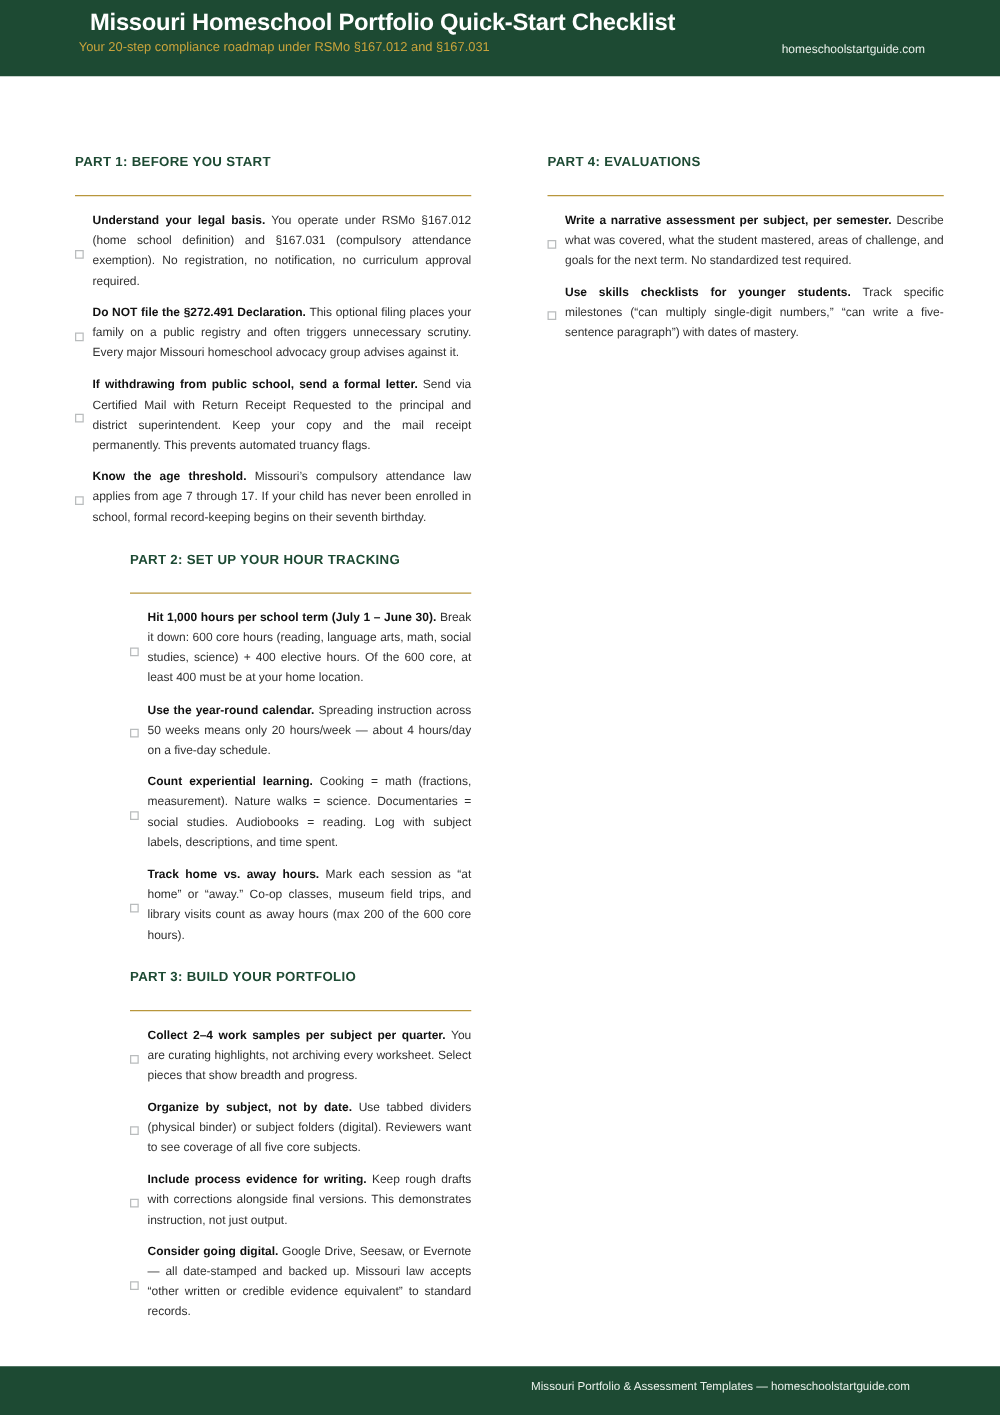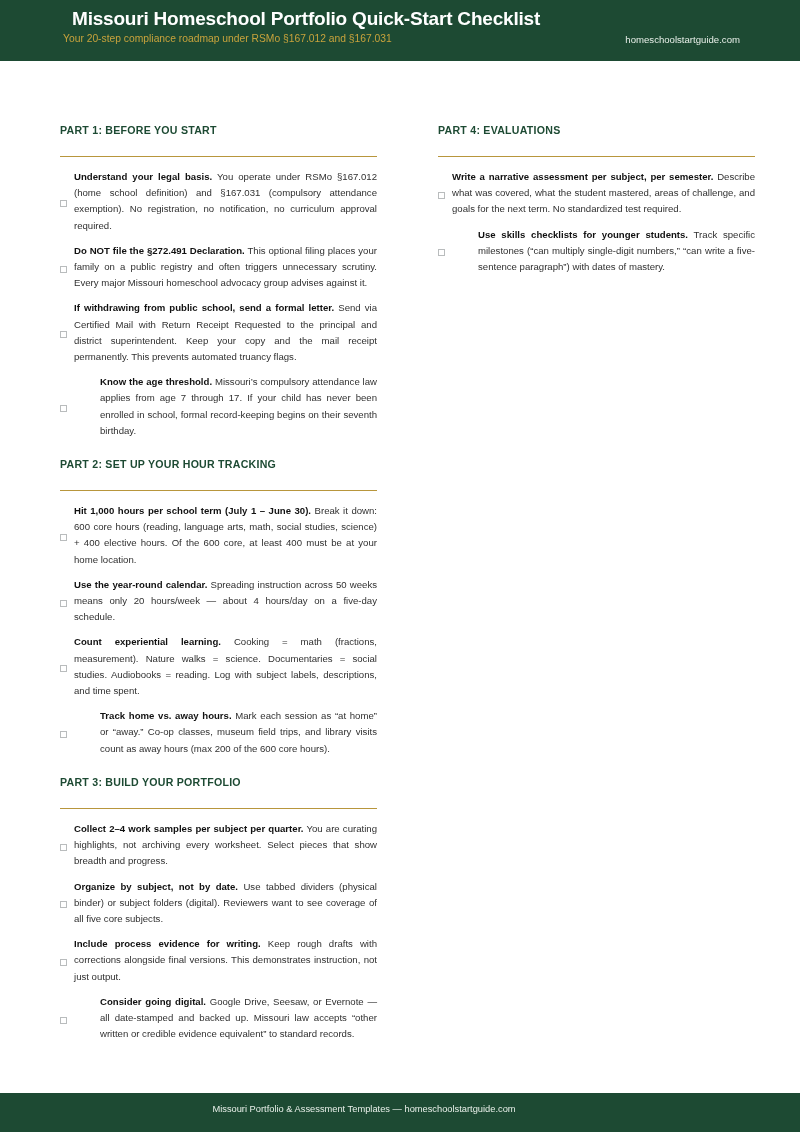--- a/index.html
+++ b/index.html
@@ -61,39 +61,39 @@
   
   .col {
     position: absolute;
     top: 124px;
     width: 317px;
   }
   .col-left  { left: 60px; }
   .col-right { left: 438px; }
 
   .section { margin-bottom: 0; }
-  .section + .section { margin-top: 19px; }
+  .section + .section { margin-top: 19px; margin-left: 44px; }
 
   .section-title {
     font-size: 10.6px;
     font-weight: bold;
     color: #1d4a33;
     letter-spacing: 0.25px;
     padding-bottom: 20px;
     border-bottom: 1.6px solid #b8963c;
     margin-bottom: 12px;
     text-transform: uppercase;
   }
 
   .item {
     display: flex;
     align-items: center;
     margin-bottom: 9px;
   }
-  .item:last-child { margin-bottom: 0; gap: 26px; }
+  .item:last-child { margin-bottom: 0; }
 
   .checkbox {
     flex: 0 0 auto;
     width: 7px;
     height: 7px;
     border: 1px solid #b9bcbd;
     background: #ffffff;
     margin-top: 4px;
     margin-right: 7px;
     box-sizing: border-box;
@@ -122,21 +122,21 @@
     bottom: 0;
     width: 800px;
     height: 39px;
     background: #1d4a33;
   }
   .footer-text {
     position: absolute;
     top: 11px;
     left: 0;
     width: 728px;
-    text-align: center;
+    text-align: right;
     font-size: 9.3px;
     color: #e9f0ea;
   }
 </style>
 </head>
 <body>
 
 <div class="page">
 
   <div class="header">

